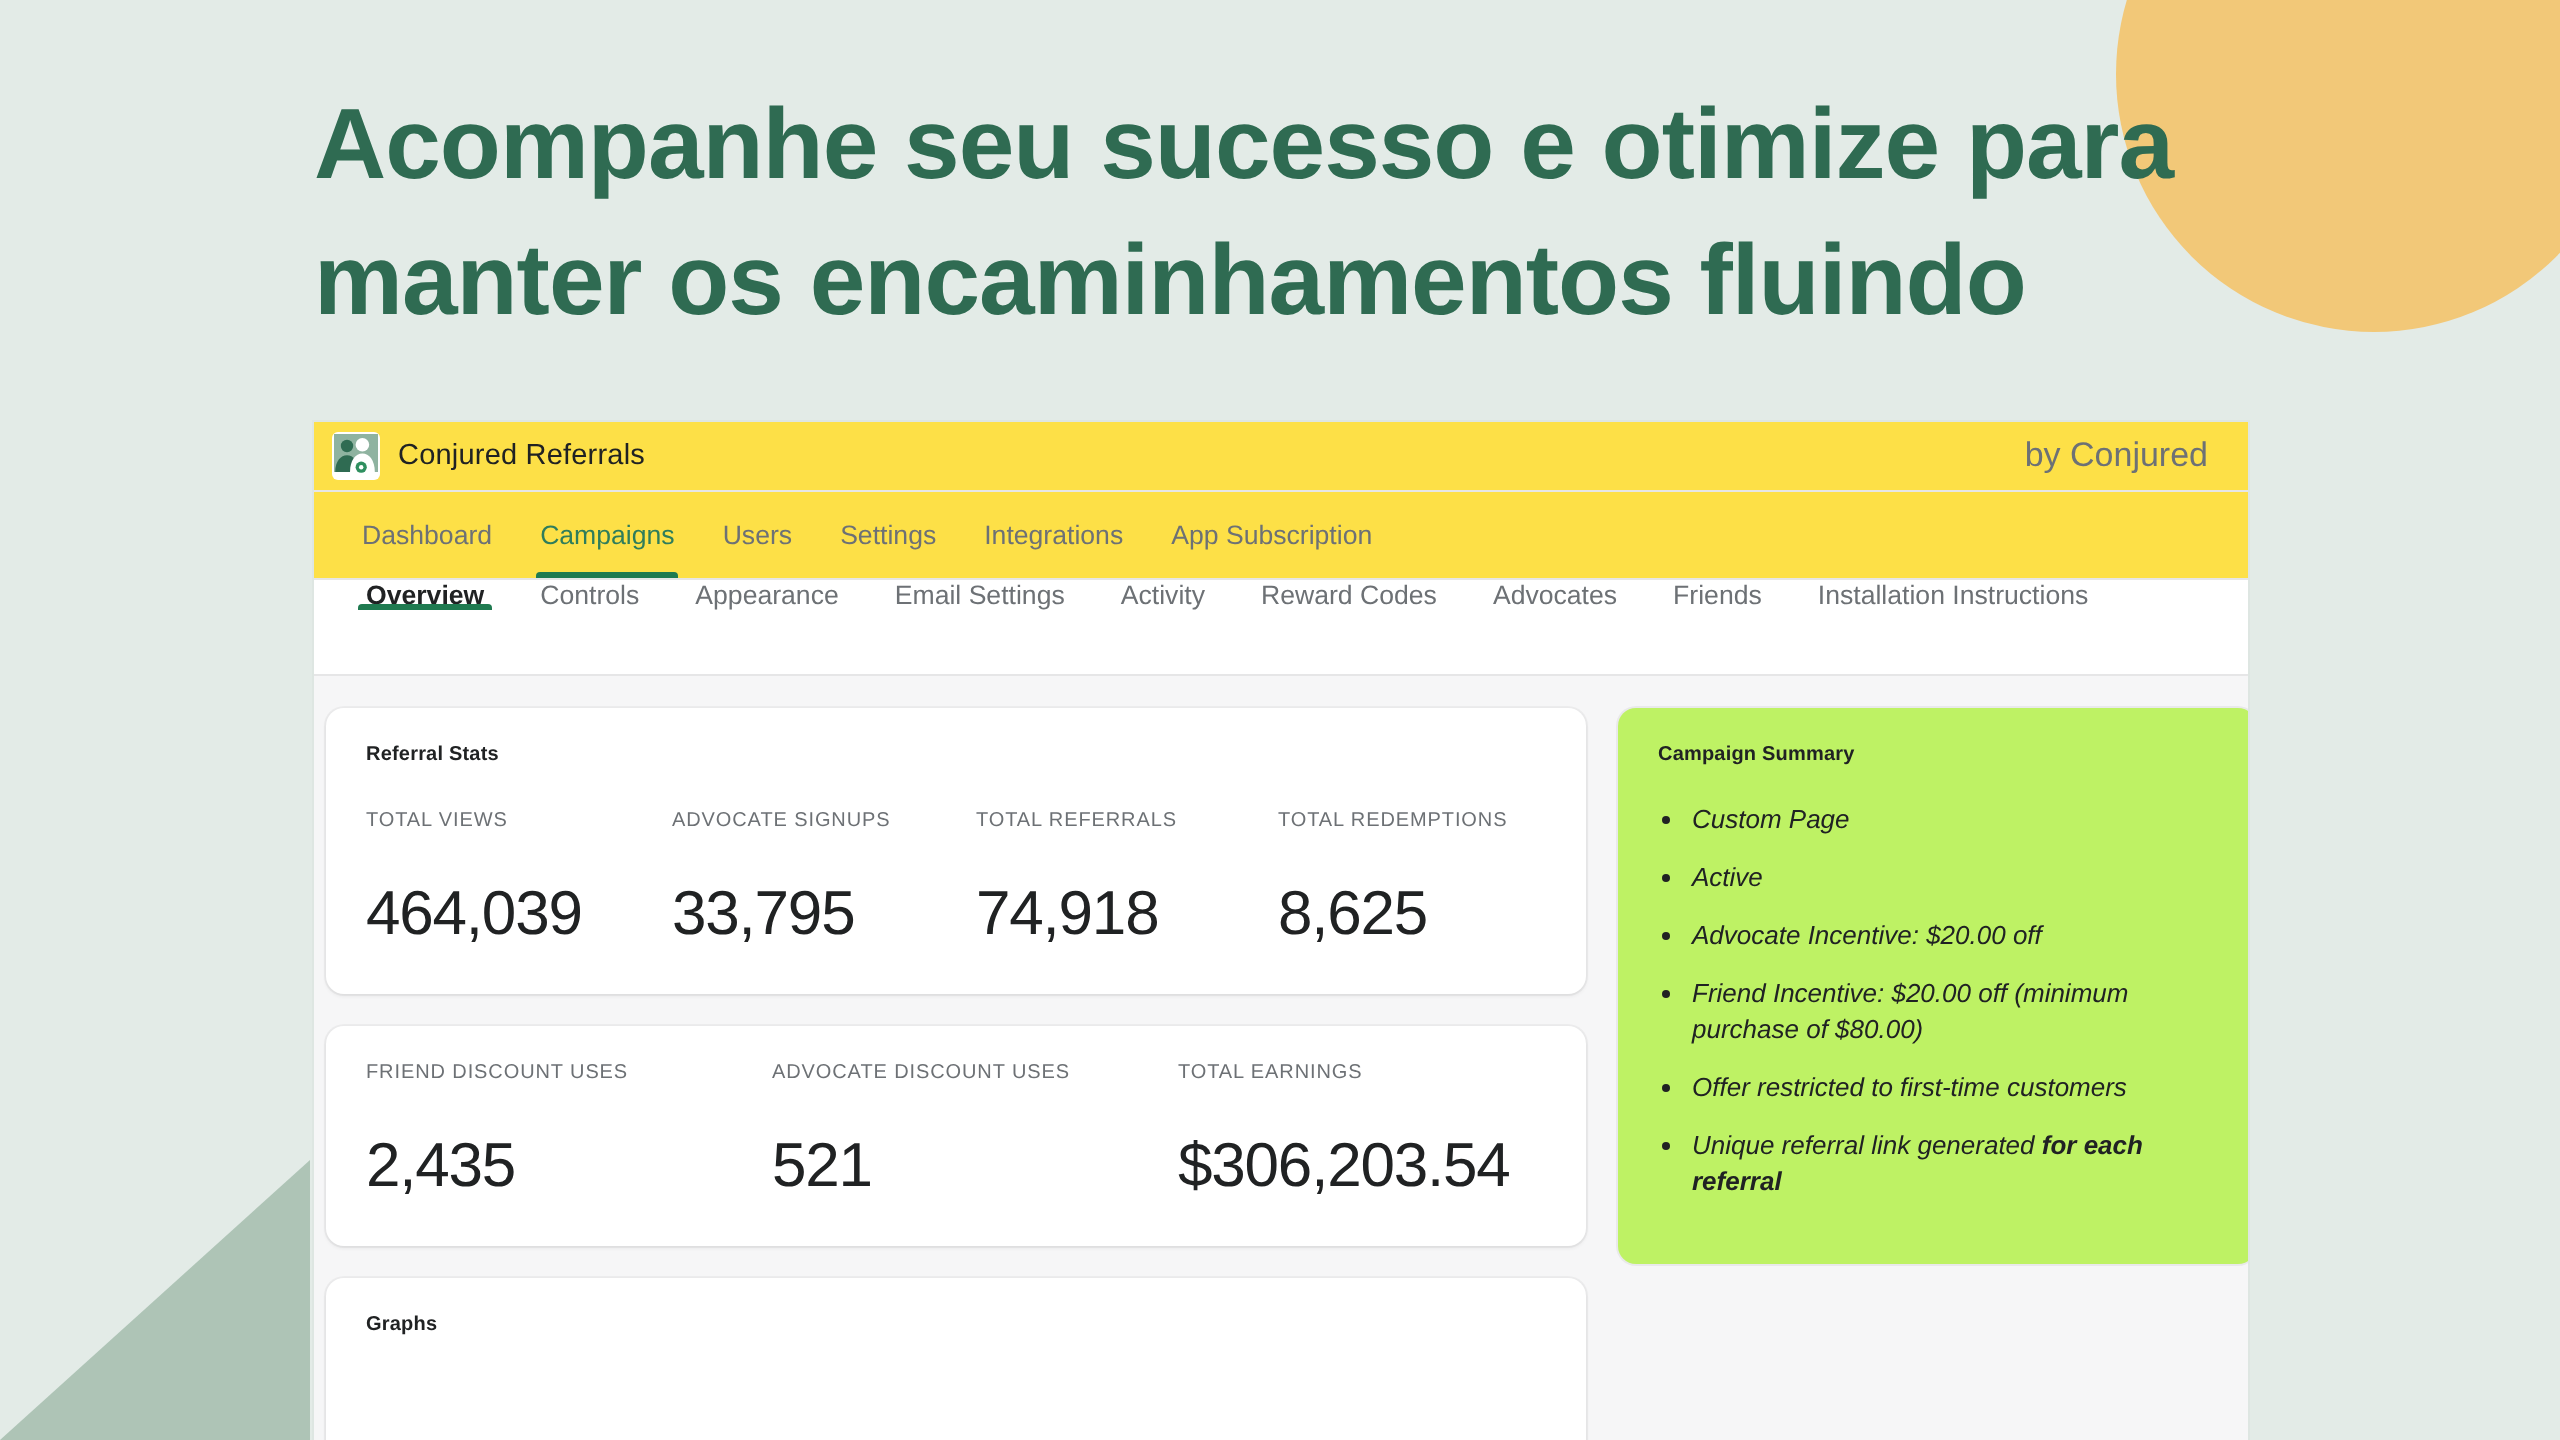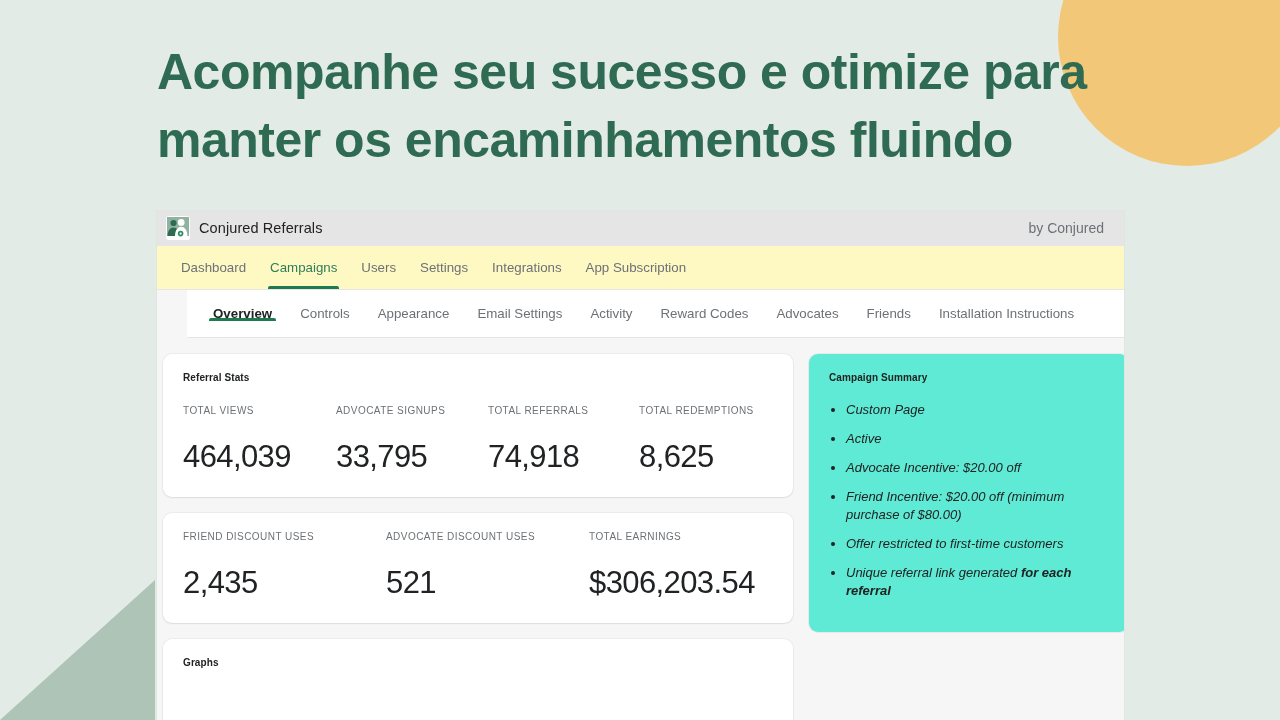--- a/index.html
+++ b/index.html
@@ -61,21 +61,21 @@
     height: 520px;
     background: #f6f6f7;
     z-index: 1;
     overflow: hidden;
     box-shadow: 0 0 0 1px rgba(0,0,0,0.02);
   }
 
   
   .app-header {
     height: 35px;
-    background: #e5e5e5;
+    background: #fde047;
     border-bottom: 1px solid #e6e6e7;
     display: flex;
     align-items: center;
     padding: 0 20px 0 9px;
   }
 
   .app-logo {
     width: 24px;
     height: 24px;
     flex: 0 0 24px;
@@ -87,28 +87,28 @@
 
   .app-title {
     font-size: 14.5px;
     color: #202223;
     font-weight: 400;
     letter-spacing: 0.1px;
   }
 
   .app-byline {
     margin-left: auto;
-    font-size: 14px;
+    font-size: 17px;
     color: #6d7175;
   }
 
   
   .primary-nav {
     height: 44px;
-    background: #fef9c3;
+    background: #fde047;
     border-bottom: 1px solid #e6e6e7;
     display: flex;
     align-items: stretch;
     padding: 0 12px;
   }
 
   .primary-nav .nav-item {
     position: relative;
     display: flex;
     align-items: center;
@@ -127,23 +127,22 @@
     background: #1f7a50;
     border-radius: 2px 2px 0 0;
   }
 
   
   .secondary-nav {
     height: 48px;
     background: #ffffff;
     border-bottom: 1px solid #e6e6e7;
     display: flex;
-    align-items: center;
+    align-items: flex-start;
     padding: 0 12px;
-    margin-left: 30px;
   }
 
   .secondary-nav .subtab {
     position: relative;
     display: flex;
     align-items: center;
     padding: 0 14px;
     font-size: 13.3px;
     color: #6d7175;
     white-space: nowrap;
@@ -206,21 +205,21 @@
     color: #202223;
     font-weight: 400;
     letter-spacing: -0.6px;
     line-height: 36px;
     white-space: nowrap;
     margin-top: 23px;
   }
 
   
   .summary-card {
-    background: #5eead4;
+    background: #bef264;
     border-radius: 9px;
     box-shadow: 0 0 0 1px rgba(0,0,0,0.05);
     padding: 18px 20px 20px 20px;
   }
 
   .summary-list { list-style: none; margin-top: 18px; }
   .summary-list li {
     position: relative;
     padding-left: 17px;
     font-size: 13px;

